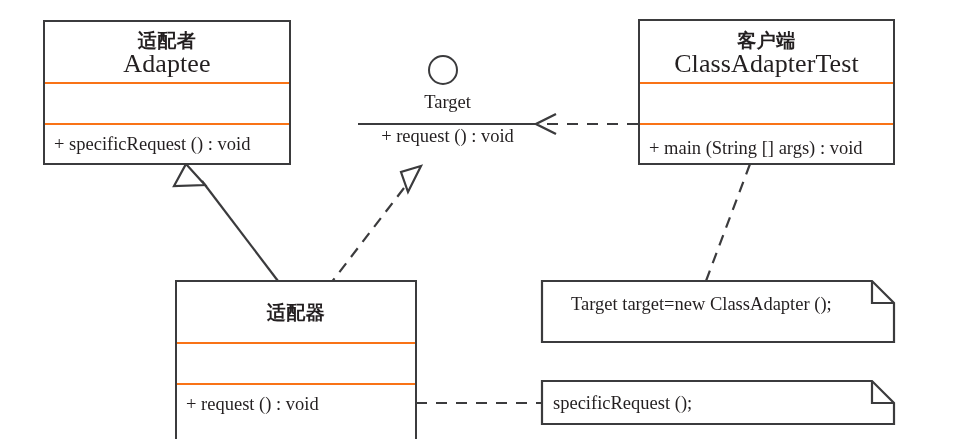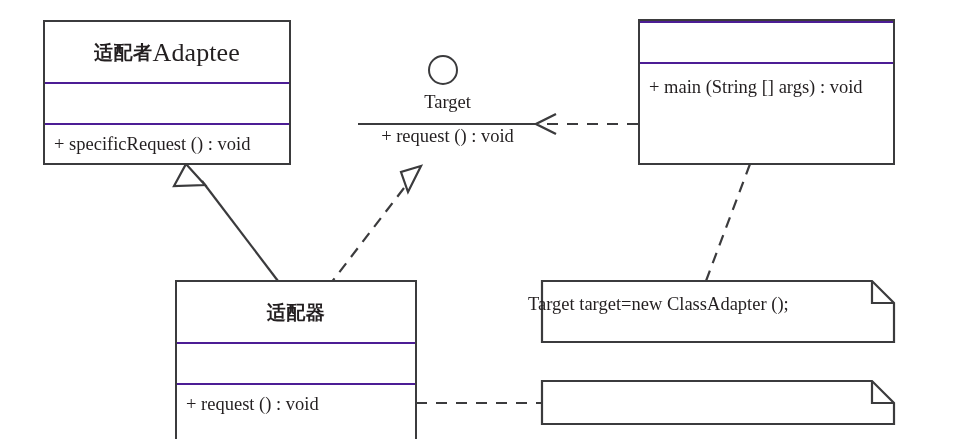--- a/index.html
+++ b/index.html
@@ -39,26 +39,27 @@
     box-sizing: border-box;
     z-index: 5;
   }
   .uml-compartment {
     box-sizing: border-box;
     display: flex;
     align-items: center;
     overflow: hidden;
   }
   .uml-compartment.name-compartment {
+    flex-direction: column;
     justify-content: center;
     align-items: center;
     text-align: center;
   }
   .uml-compartment.divider-top {
-    border-top: 2px solid #4c1d95;
+    border-top: 2px solid #f97316;
   }
   .uml-compartment.attrs-compartment {
     
   }
   .uml-compartment.ops-compartment {
     padding-left: 9px;
     justify-content: flex-start;
   }
   .cn-cjk {
     font-size: 19px;
@@ -174,20 +175,24 @@
       <div class="cn-cjk">适配者</div>
       <div class="cn-latin">Adaptee</div>
     </div>
     <div class="uml-compartment attrs-compartment divider-top" style="height:41px;"></div>
     <div class="uml-compartment ops-compartment divider-top" style="height:40px;">
       <span class="op-text">+ specificRequest () : void</span>
     </div>
   </div>
 
   <div class="uml-box" style="left:638px; top:19px; width:257px; height:146px;">
+    <div class="uml-compartment name-compartment" style="height:61px;">
+      <div class="cn-cjk">客户端</div>
+      <div class="cn-latin">ClassAdapterTest</div>
+    </div>
     <div class="uml-compartment attrs-compartment divider-top" style="height:41px;"></div>
     <div class="uml-compartment ops-compartment divider-top" style="height:48px;">
       <span class="op-text">+ main (String [] args) : void</span>
     </div>
   </div>
 
   <div class="uml-box" style="left:175px; top:280px; width:242px; height:176px;">
     <div class="uml-compartment name-compartment" style="height:60px;">
       <div class="cn-cjk">适配器</div>
     </div>
@@ -197,20 +202,25 @@
     </div>
   </div>
 
   <div id="iface-target" style="left:355px; top:55px; width:185px; height:92px;">
     <div class="iface-circle" style="left:73px; top:0px;"></div>
     <div class="iface-name" style="left:0px; top:36px; width:185px;">Target</div>
     <div class="iface-rule" style="left:3px; top:68px; width:180px;"></div>
     <div class="iface-op" style="left:0px; top:70px; width:185px;">+ request () : void</div>
   </div>
 
-  <div class="uml-note" style="left:517px; top:281px; width:352px; height:45px;border-radius:12px;">
+  <div class="uml-note" style="left:560px; top:281px; width:352px; height:45px;border-radius:12px;">
     <div class="note-text">
       <span class="note-line">Target target=new ClassAdapter ();</span>
     </div>
   </div>
 
+  <div class="uml-note" style="left:542px; top:381px; width:352px; height:43px;">
+    <div class="note-text">
+      <span class="note-line">specificRequest ();</span>
+    </div>
+  </div>
 
 </div>
 
 </body></html>

